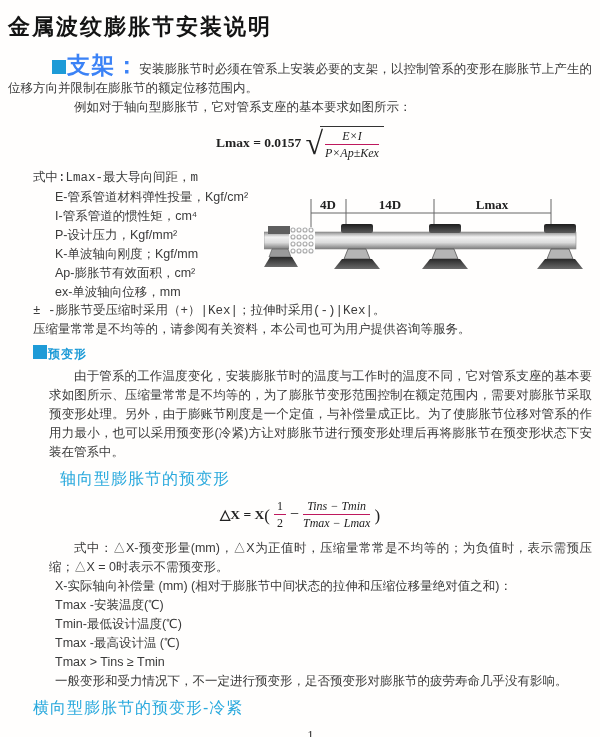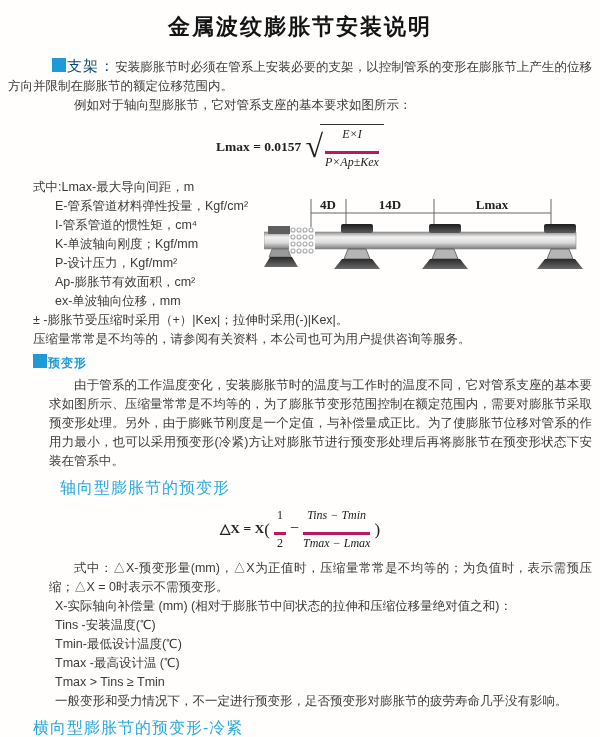--- a/index.html
+++ b/index.html
@@ -2,40 +2,40 @@
 <html><head>
 <meta charset="utf-8">
 <style>
   html,body{margin:0;padding:0;}
   body{
     width:600px;height:737px;overflow:hidden;background:#fffefd;
     font-family:"Liberation Sans",sans-serif;color:#3a3a3a;position:relative;
   }
   .content{padding:0 8px;}
   .title{
-    text-align:center;font-size:22px;font-weight:bold;color:#141414;
+    font-size:22px;font-weight:bold;color:#141414;
     margin:12px 0 14px;letter-spacing:2px;font-family:"Liberation Sans",sans-serif;
   }
   .para{font-size:12.5px;line-height:19px;text-align:justify;margin:0;color:#3a3a3a;}
   .ind{text-indent:25px;margin-left:41px;}
   .p1{text-indent:44px;}
-  .sec-head{color:#0c4a6e;font-size:15px;font-weight:normal;letter-spacing:1px;}
+  .sec-head{color:#3b82f6;font-size:23px;font-weight:bold;letter-spacing:1px;}
   .sq{display:inline-block;width:14px;height:14px;background:#1e9bd7;margin-right:1px;vertical-align:-1px;}
   .h2{font-size:12px;font-weight:bold;color:#1e9bd7;margin:5px 0 4px;padding-left:25px;letter-spacing:1px;}
   .h3{font-size:16px;font-weight:normal;color:#2aa9dd;margin:7px 0 4px;letter-spacing:1px;}
   .h3.axial{padding-left:52px;}
   .h3.lateral{padding-left:25px;}
   .vline{font-size:12.5px;line-height:19px;color:#3a3a3a;}
-  .lv0{padding-left:25px;}
+  .lv0{padding-left:25px;font-family:Liberation Mono, monospace;}
   .lv1{padding-left:47px;}
   
   .formula{text-align:center;margin:9px 0 8px;font-family:"Liberation Serif",serif;color:#222;}
   .f-lhs{font-weight:bold;font-size:13.5px;font-family:"Liberation Serif",serif;}
   .frac{display:inline-block;vertical-align:middle;text-align:center;font-size:12px;font-family:"Liberation Serif",serif;}
-  .frac .fn{display:block;border-bottom:3px solid #be185d;padding:0 3px 9px;}
+  .frac .fn{display:block;border-bottom:1px solid #be185d;padding:0 3px 0;}
   .frac .fd{display:block;padding-top:1px;}
   .ital{font-style:italic;}
   .sqrt-wrap{display:inline-flex;align-items:center;vertical-align:middle;}
   .sqrt-glyph{font-size:32px;line-height:1;font-weight:400;margin-right:-3px;transform:translateY(-1px);}
   .radicand{border-top:1.5px solid #333;padding:2px 5px 0;display:inline-block;}
   .paren{font-size:17px;vertical-align:-2px;font-family:"Liberation Serif",serif;}
   .fsp{display:inline-block;width:4px;}
   
   .diagram{position:absolute;left:264px;top:196px;width:344px;height:92px;}
   .dim-label{font-family:"Liberation Serif",serif;font-weight:bold;font-size:13px;fill:#222;}
@@ -55,41 +55,41 @@
     <span class="f-lhs">Lmax = 0.0157</span><span class="fsp"></span><span class="sqrt-wrap">
         <span class="sqrt-glyph">√</span>
         <span class="radicand"><span class="frac ital"><span class="fn">E×I</span><span class="fd">P×Ap±Kex</span></span></span>
       </span>
   </div>
 
   <div>
     <div class="vline lv0">式中:Lmax-最大导向间距，m</div>
     <div class="vline lv1">E-管系管道材料弹性投量，Kgf/cm²</div>
     <div class="vline lv1">I-管系管道的惯性矩，cm⁴</div>
+    <div class="vline lv1">P-设计压力，Kgf/mm²</div>
     <div class="vline lv1">K-单波轴向刚度；Kgf/mm</div>
-    <div class="vline lv1">P-设计压力，Kgf/mm²</div>
     <div class="vline lv1">Ap-膨胀节有效面积，cm²</div>
     <div class="vline lv1">ex-单波轴向位移，mm</div>
     <div class="vline lv0">± -膨胀节受压缩时采用（+）|Kex|；拉伸时采用(-)|Kex|。</div>
     <div class="vline lv0">压缩量常常是不均等的，请参阅有关资料，本公司也可为用户提供咨询等服务。</div>
   </div>
 
   <h2 class="h2"><span class="sq"></span><span>预变形</span></h2>
 
   <p class="para ind">由于管系的工作温度变化，安装膨胀节时的温度与工作时的温度不同，它对管系支座的基本要求如图所示、压缩量常常是不均等的，为了膨胀节变形范围控制在额定范围内，需要对膨胀节采取预变形处理。另外，由于膨账节刚度是一个定值，与补偿量成正比。为了使膨胀节位移对管系的作用力最小，也可以采用预变形(冷紧)方让对膨胀节进行预变形处理后再将膨胀节在预变形状态下安装在管系中。</p>
 
   <h3 class="h3 axial">轴向型膨胀节的预变形</h3>
 
   <div class="formula">
     <span class="f-lhs">△X = X</span><span class="paren">(</span><span class="fsp"></span><span class="frac"><span class="fn">1</span><span class="fd">2</span></span><span class="fsp"></span><span>−</span><span class="fsp"></span><span class="frac ital"><span class="fn">Tins − Tmin</span><span class="fd">Tmax − Lmax</span></span><span class="fsp"></span><span class="paren">)</span>
   </div>
 
   <p class="para ind">式中：△X-预变形量(mm)，△X为正值时，压缩量常常是不均等的；为负值时，表示需预压缩；△X = 0时表示不需预变形。</p>
   <div class="vline lv1">X-实际轴向补偿量 (mm) (相对于膨胀节中间状态的拉伸和压缩位移量绝对值之和)：</div>
-  <div class="vline lv1">Tins -安装温度(℃)</div>
+  <div class="vline lv1">Tmax -安装温度(℃)</div>
   <div class="vline lv1">Tmin-最低设计温度(℃)</div>
   <div class="vline lv1">Tmax -最高设计温 (℃)</div>
   <div class="vline lv1">Tmax &gt; Tins ≥ Tmin</div>
   <div class="vline lv1">一般变形和受力情况下，不一定进行预变形，足否预变形对膨胀节的疲劳寿命几乎没有影响。</div>
 
   <h3 class="h3 lateral">横向型膨胀节的预变形-冷紧</h3>
 
   <div class="formula">
     <span class="f-lhs">△Y =</span><span class="fsp"></span><span class="frac"><span class="fn">1</span><span class="fd">2</span></span><span class="fsp"></span><span class="f-lhs">Y</span>
   </div>

